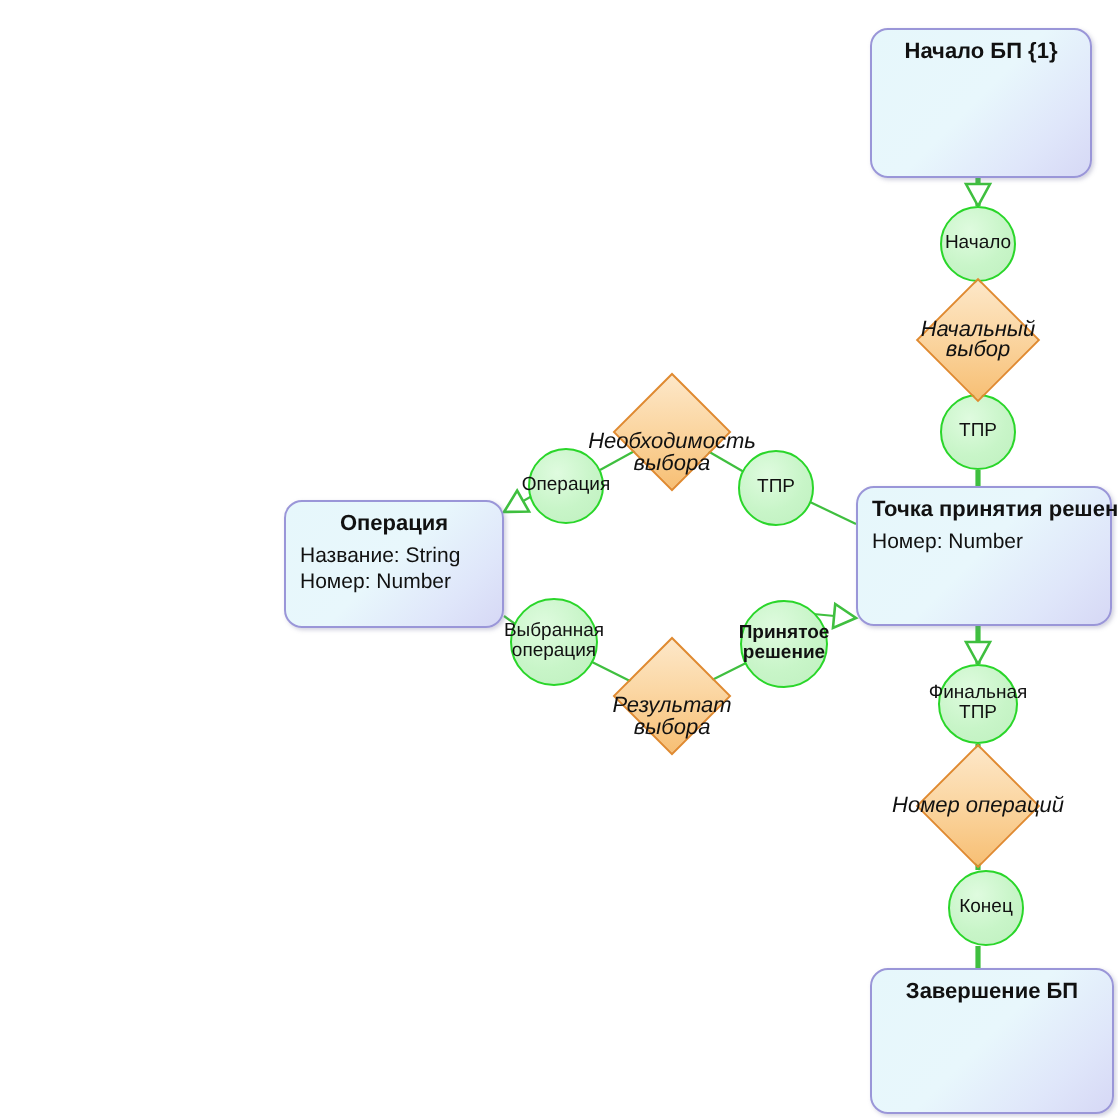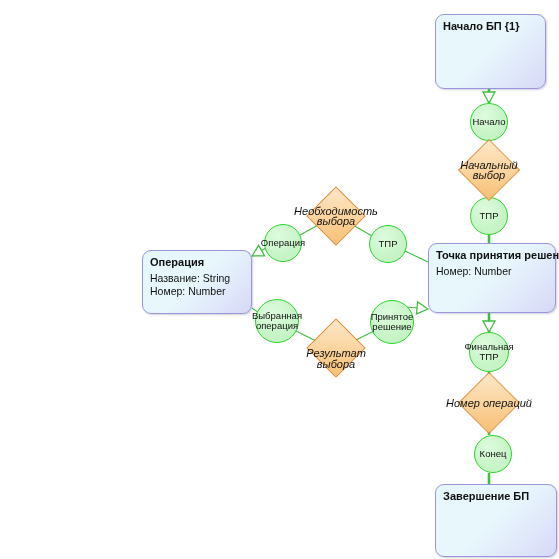--- a/index.html
+++ b/index.html
@@ -26,21 +26,21 @@
   .entity {
     position: absolute;
     box-sizing: border-box;
     border: 1px solid #9a96d8;
     border-radius: 9px;
     background: linear-gradient(135deg, #e6f7fb 0%, #e8f7fc 48%, #dfe6fa 78%, #d6d8f5 100%);
     box-shadow: 1px 1px 2px rgba(120,120,160,0.35);
     padding: 5px 7px 0 7px;
   }
   .entity-title {
-    text-align: left;
+    text-align: center;
     font-size: 11px;
     font-weight: bold;
     color: #111111;
     line-height: 13px;
     white-space: nowrap;
   }
   .entity-attrs {
     margin-top: 3px;
     font-size: 10.5px;
     color: #111111;
@@ -188,28 +188,28 @@
       </div>
       <div class="node-circle" style="left: 264px; top: 224px; width: 38px; height: 38px;">
         <span>Операция</span>
       </div>
       <div class="node-circle" style="left: 369px; top: 225px; width: 38px; height: 38px;">
         <span>ТПР</span>
       </div>
       <div class="node-circle" style="left: 255px; top: 299px; width: 44px; height: 44px;">
         <span>Выбранная<br>операция</span>
       </div>
-      <div class="node-circle" style="left: 370px; top: 300px; width: 44px; height: 44px;">
+      <div class="node-circle" style="left: 370px; top: 300px; width: 44px; height: 44px; font-weight: bold;">
         <span>Принятое<br>решение</span>
       </div>
       <div class="node-diamond" style="left: 467px; top: 148px; width: 44px; height: 44px;">
         <div class="dia-shape"></div>
         <span>Начальный<br>выбор</span>
       </div>
-      <div class="node-diamond" style="left: 315px; top: 195px; width: 42px; height: 42px;">
+      <div class="node-diamond" style="left: 315px; top: 195px; width: 42px; height: 42px; align-items: flex-end;">
         <div class="dia-shape"></div>
         <span>Необходимость<br>выбора</span>
       </div>
       <div class="node-diamond" style="left: 315px; top: 327px; width: 42px; height: 42px; align-items: flex-end;">
         <div class="dia-shape"></div>
         <span>Результат<br>выбора</span>
       </div>
       <div class="node-diamond" style="left: 467px; top: 381px; width: 44px; height: 44px;">
         <div class="dia-shape"></div>
         <span>Номер операций</span>

